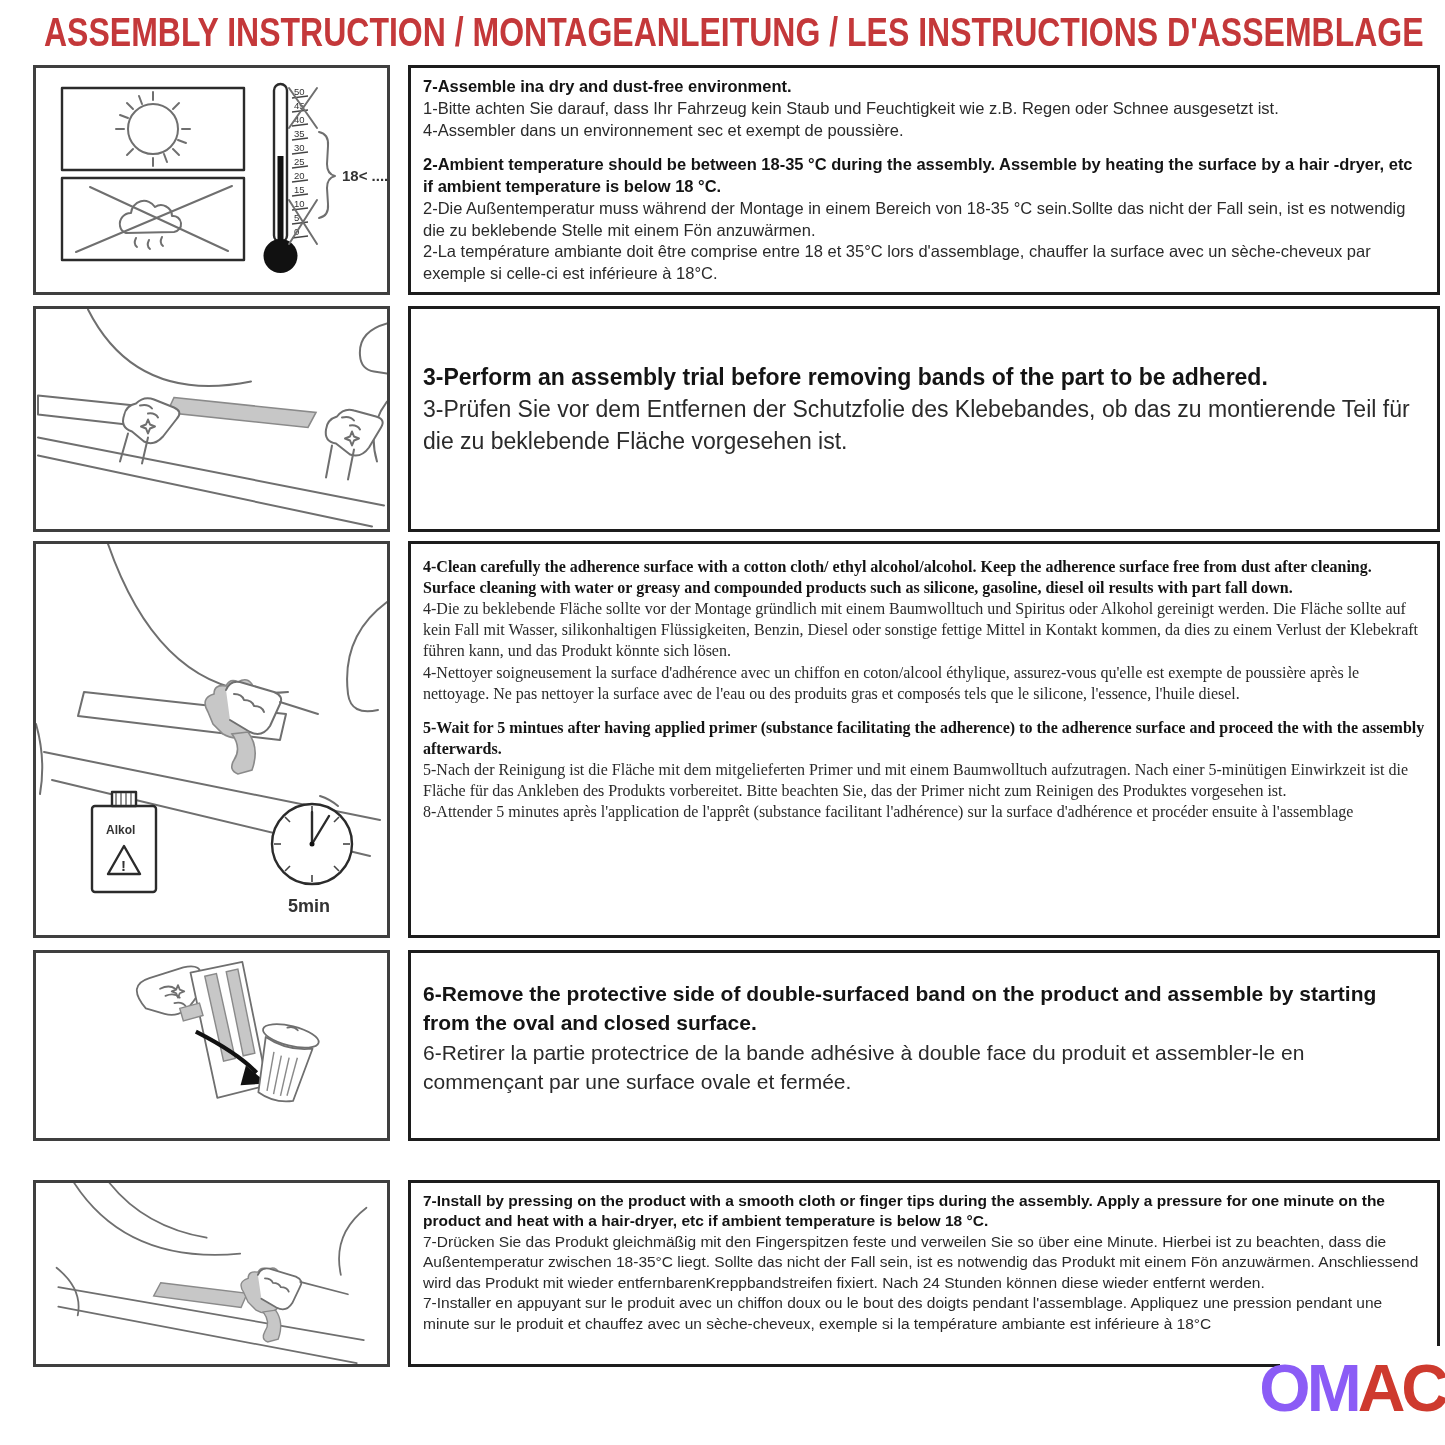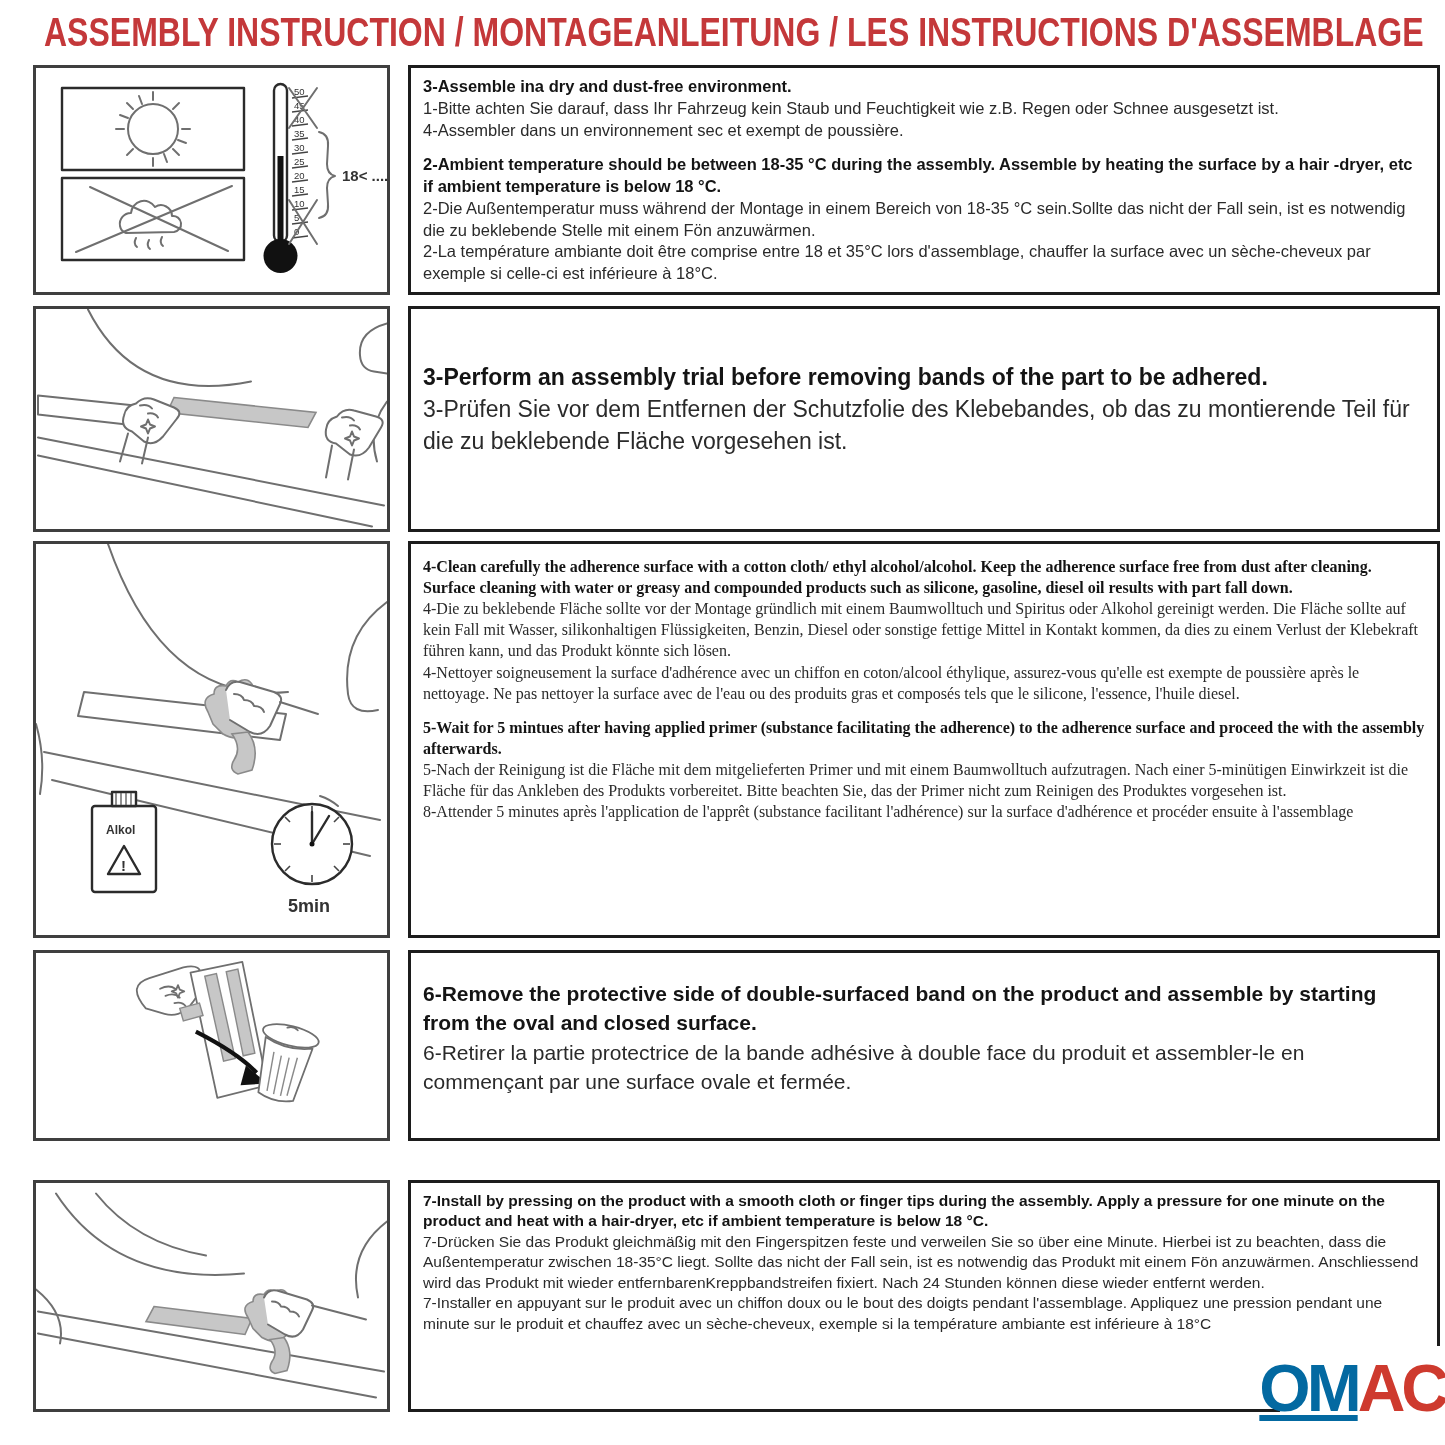--- a/index.html
+++ b/index.html
@@ -40,21 +40,21 @@
   .lnd{fill:none;stroke:#2b2b2b;stroke-width:2.4;stroke-linecap:round;stroke-linejoin:round;}
   .gry{fill:#c7c7c7;stroke:#8a8a8a;stroke-width:1.6;}
   .blk{fill:#111;stroke:none;}
   .wht{fill:#fff;}
   svg text{font-family:"Liberation Sans", sans-serif;fill:#333;}
   .logo{
     position:absolute;left:1280px;top:1346px;width:165px;height:86px;
     background:#fff;display:flex;align-items:center;justify-content:flex-end;
     font-weight:800;font-size:66px;letter-spacing:-4px;line-height:.9;
   }
-  .logo .om{color:#0369a1;text-decoration:underline;}
+  .logo .om{color:#8b5cf6;}
   .logo .ac{color:#ce3a2e;}
 </style>
 </head>
 <body>
 
 <h1 class="title">ASSEMBLY INSTRUCTION / MONTAGEANLEITUNG / LES INSTRUCTIONS D'ASSEMBLAGE</h1>
 
 <section class="row s1" style="top:65px;height:230px;text-decoration:underline;">
   <div class="illus">
     <svg viewBox="0 0 351 224">
@@ -122,21 +122,21 @@
             <line x1="281" y1="20" x2="253" y2="60"></line>
           <line x1="253" y1="132" x2="281" y2="176"></line>
             <line x1="281" y1="132" x2="253" y2="176"></line>
         </g>
         <path class="ln" stroke="#444" d="M283,64 Q293,66 292,78 L291,96 Q291,106 299,108 Q291,110 291,120 L292,136 Q293,148 283,150"></path>
         <text x="306" y="113" font-size="15" font-weight="bold" fill="#222">18&lt; ....&lt;35 C</text>
       </g>
     </svg>
   </div>
   <div class="txt">
-    <p class="en">3-Assemble ina dry and dust-free environment.</p>
+    <p class="en">7-Assemble ina dry and dust-free environment.</p>
     <p class="de">1-Bitte achten Sie darauf, dass Ihr Fahrzeug kein Staub und Feuchtigkeit wie z.B. Regen oder Schnee ausgesetzt ist.</p>
     <p class="fr">4-Assembler dans un environnement sec et exempt de poussière.</p>
     <div class="gap"></div>
     <p class="en">2-Ambient temperature should be between 18-35 °C  during the assembly. Assemble by heating the surface by a hair -dryer, etc if ambient temperature is below 18 °C.</p>
     <p class="de">2-Die Außentemperatur muss während der Montage in einem Bereich von 18-35 °C  sein.Sollte das nicht der Fall sein, ist es notwendig die zu beklebende Stelle mit einem Fön anzuwärmen.</p>
     <p class="fr">2-La température ambiante doit être comprise entre 18 et 35°C lors d'assemblage, chauffer la surface avec un sèche-cheveux par exemple si celle-ci est inférieure à 18°C.</p>
   </div>
 </section>
 
 <section class="row s2" style="top:306px;height:226px;">
@@ -261,21 +261,21 @@
         </g>
       </g>
     </svg>
   </div>
   <div class="txt">
     <p class="en">6-Remove the protective side of double-surfaced band on the product and assemble by starting from the oval and closed surface.</p>
     <p class="fr">6-Retirer la partie protectrice de la bande adhésive à double face du produit et assembler-le en commençant par une surface ovale et fermée.</p>
   </div>
 </section>
 
-<section class="row s5" style="top:1180px;height:232px;">
+<section class="row s5" style="top:1180px;height:187px;">
   <div class="illus">
     <svg viewBox="0 0 351 205">
       <path class="ln" d="M20,0 Q80,92 208,80"></path>
       <path class="ln" d="M351,28 Q312,58 322,104"></path>
       <path class="ln" d="M60,0 Q100,50 170,62"></path>
       <line class="ln" x1="2" y1="118" x2="348" y2="178"></line>
       <line class="ln" x1="2" y1="140" x2="340" y2="204"></line>
       <path class="ln" d="M0,96 Q30,120 24,150"></path>
       <polygon class="gry" points="118,113 216,125 209,141 110,128"></polygon>
       <g>

